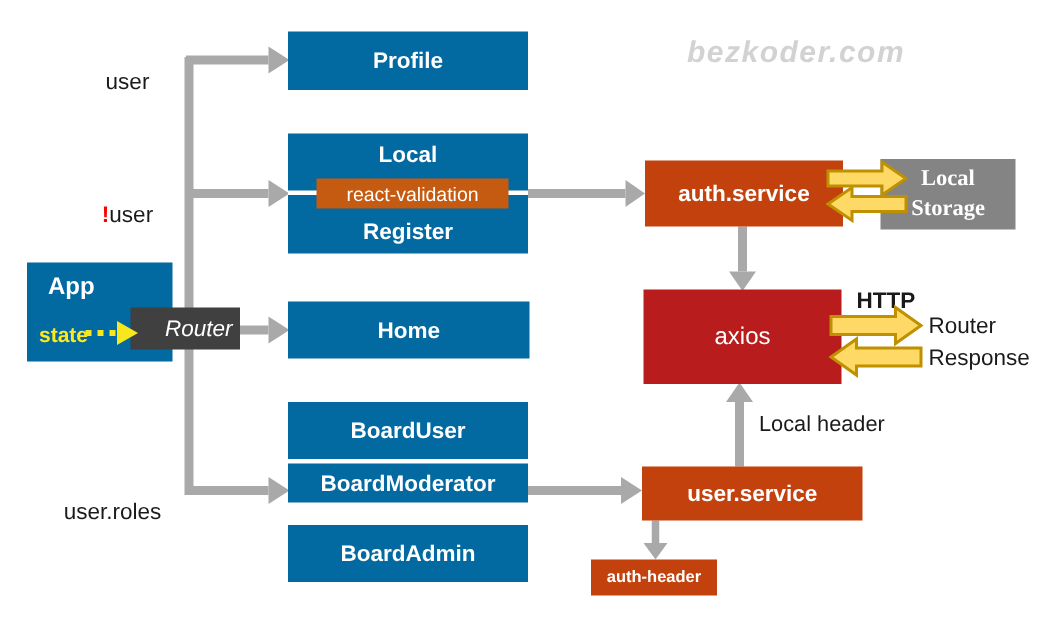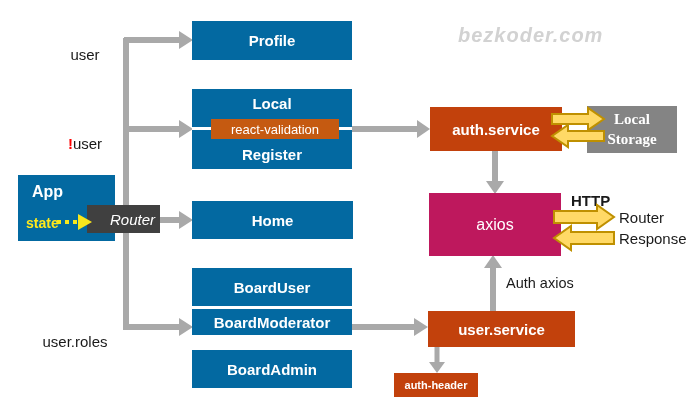--- a/index.html
+++ b/index.html
@@ -10,21 +10,21 @@
   .layer{position:absolute;left:0;top:0;pointer-events:none;}
   .under{z-index:1;}
   .over{z-index:4;}
   .box{
     position:absolute;display:flex;align-items:center;justify-content:center;
     color:#fff;font-weight:bold;font-size:15px;z-index:2;box-sizing:border-box;
     text-align:center;
   }
   .cyan{background:#0369a1;}
   .blue{background:#c2410c;}
-  .navy{background:#be185d;}
+  .navy{background:#b91c1c;}
   .green{background:#404040;font-style:italic;}
   .graybox{background:#848484;}
   .lbl{position:absolute;color:#1a1a1a;font-size:15px;z-index:3;white-space:nowrap;}
   .right{text-align:center;margin-top:14px;}
   .bang{color:#FF0000;font-weight:bold;}
   .watermark{
     position:absolute;left:458px;top:24px;z-index:0;
     font-size:20px;font-style:italic;font-weight:600;color:#D2D2D2;letter-spacing:1px;
   }
   
@@ -166,21 +166,21 @@
   <div class="box blue authheaderbox">
     <span>auth-header</span>
   </div>
 
   <div class="lbl right l-user">user</div>
   <div class="lbl right l-notuser"><span class="bang">!</span><span>user</span></div>
   <div class="lbl right l-userroles">user.roles</div>
   <div class="lbl l-http">HTTP</div>
   <div class="lbl l-request">Router</div>
   <div class="lbl l-response">Response</div>
-  <div class="lbl l-authheader">Auth axios</div>
+  <div class="lbl l-authheader">Local header</div>
 
   <svg class="layer over" width="700" height="420">
     <g fill="#FFD966" stroke="#BF9000" stroke-width="2" stroke-linejoin="miter">
       <polygon points="552,114 588,114 588,108 604,119 588,130 588,124 552,124"></polygon>
       <polygon points="604,131 568,131 568,125 552,136 568,147 568,141 604,141"></polygon>
       <polygon points="554,211 597,211 597,205 614,217 597,229 597,223 554,223"></polygon>
       <polygon points="614,232 571,232 571,226 554,238 571,250 571,244 614,244"></polygon>
     </g>
     <g>
       <line x1="57" y1="222" x2="77" y2="222" stroke="#F8E71C" stroke-width="4" stroke-dasharray="4 4"></line>

